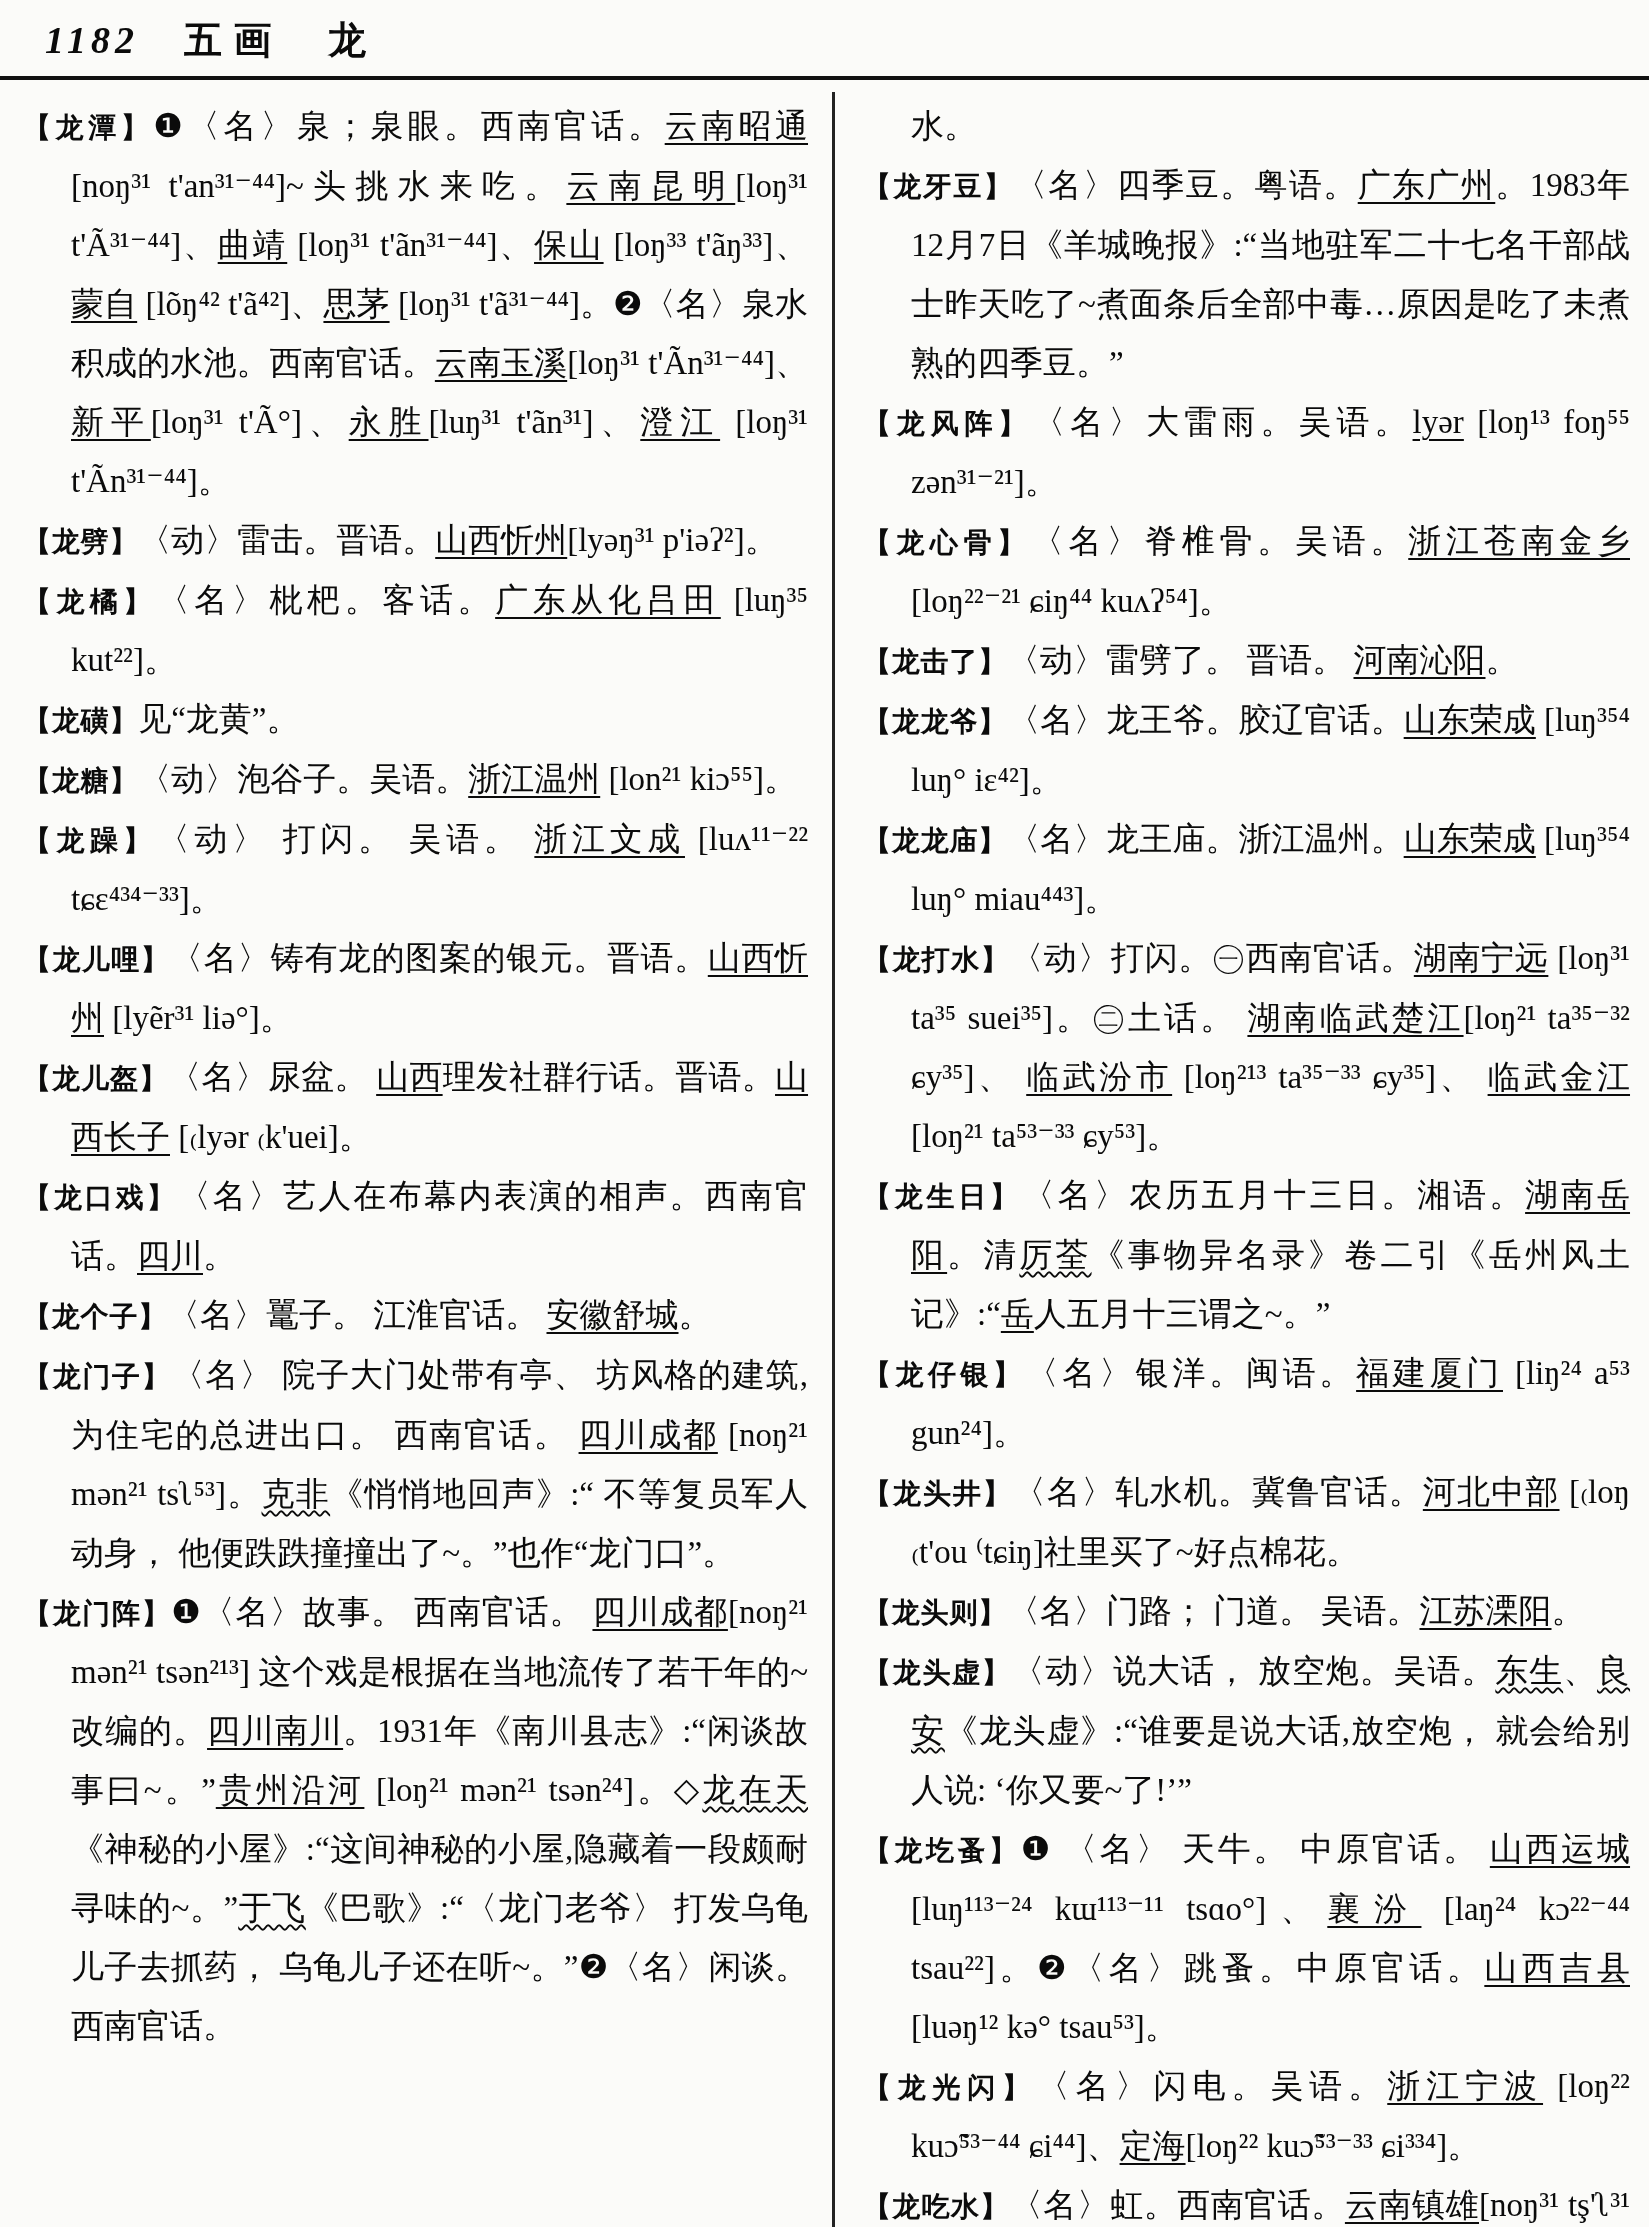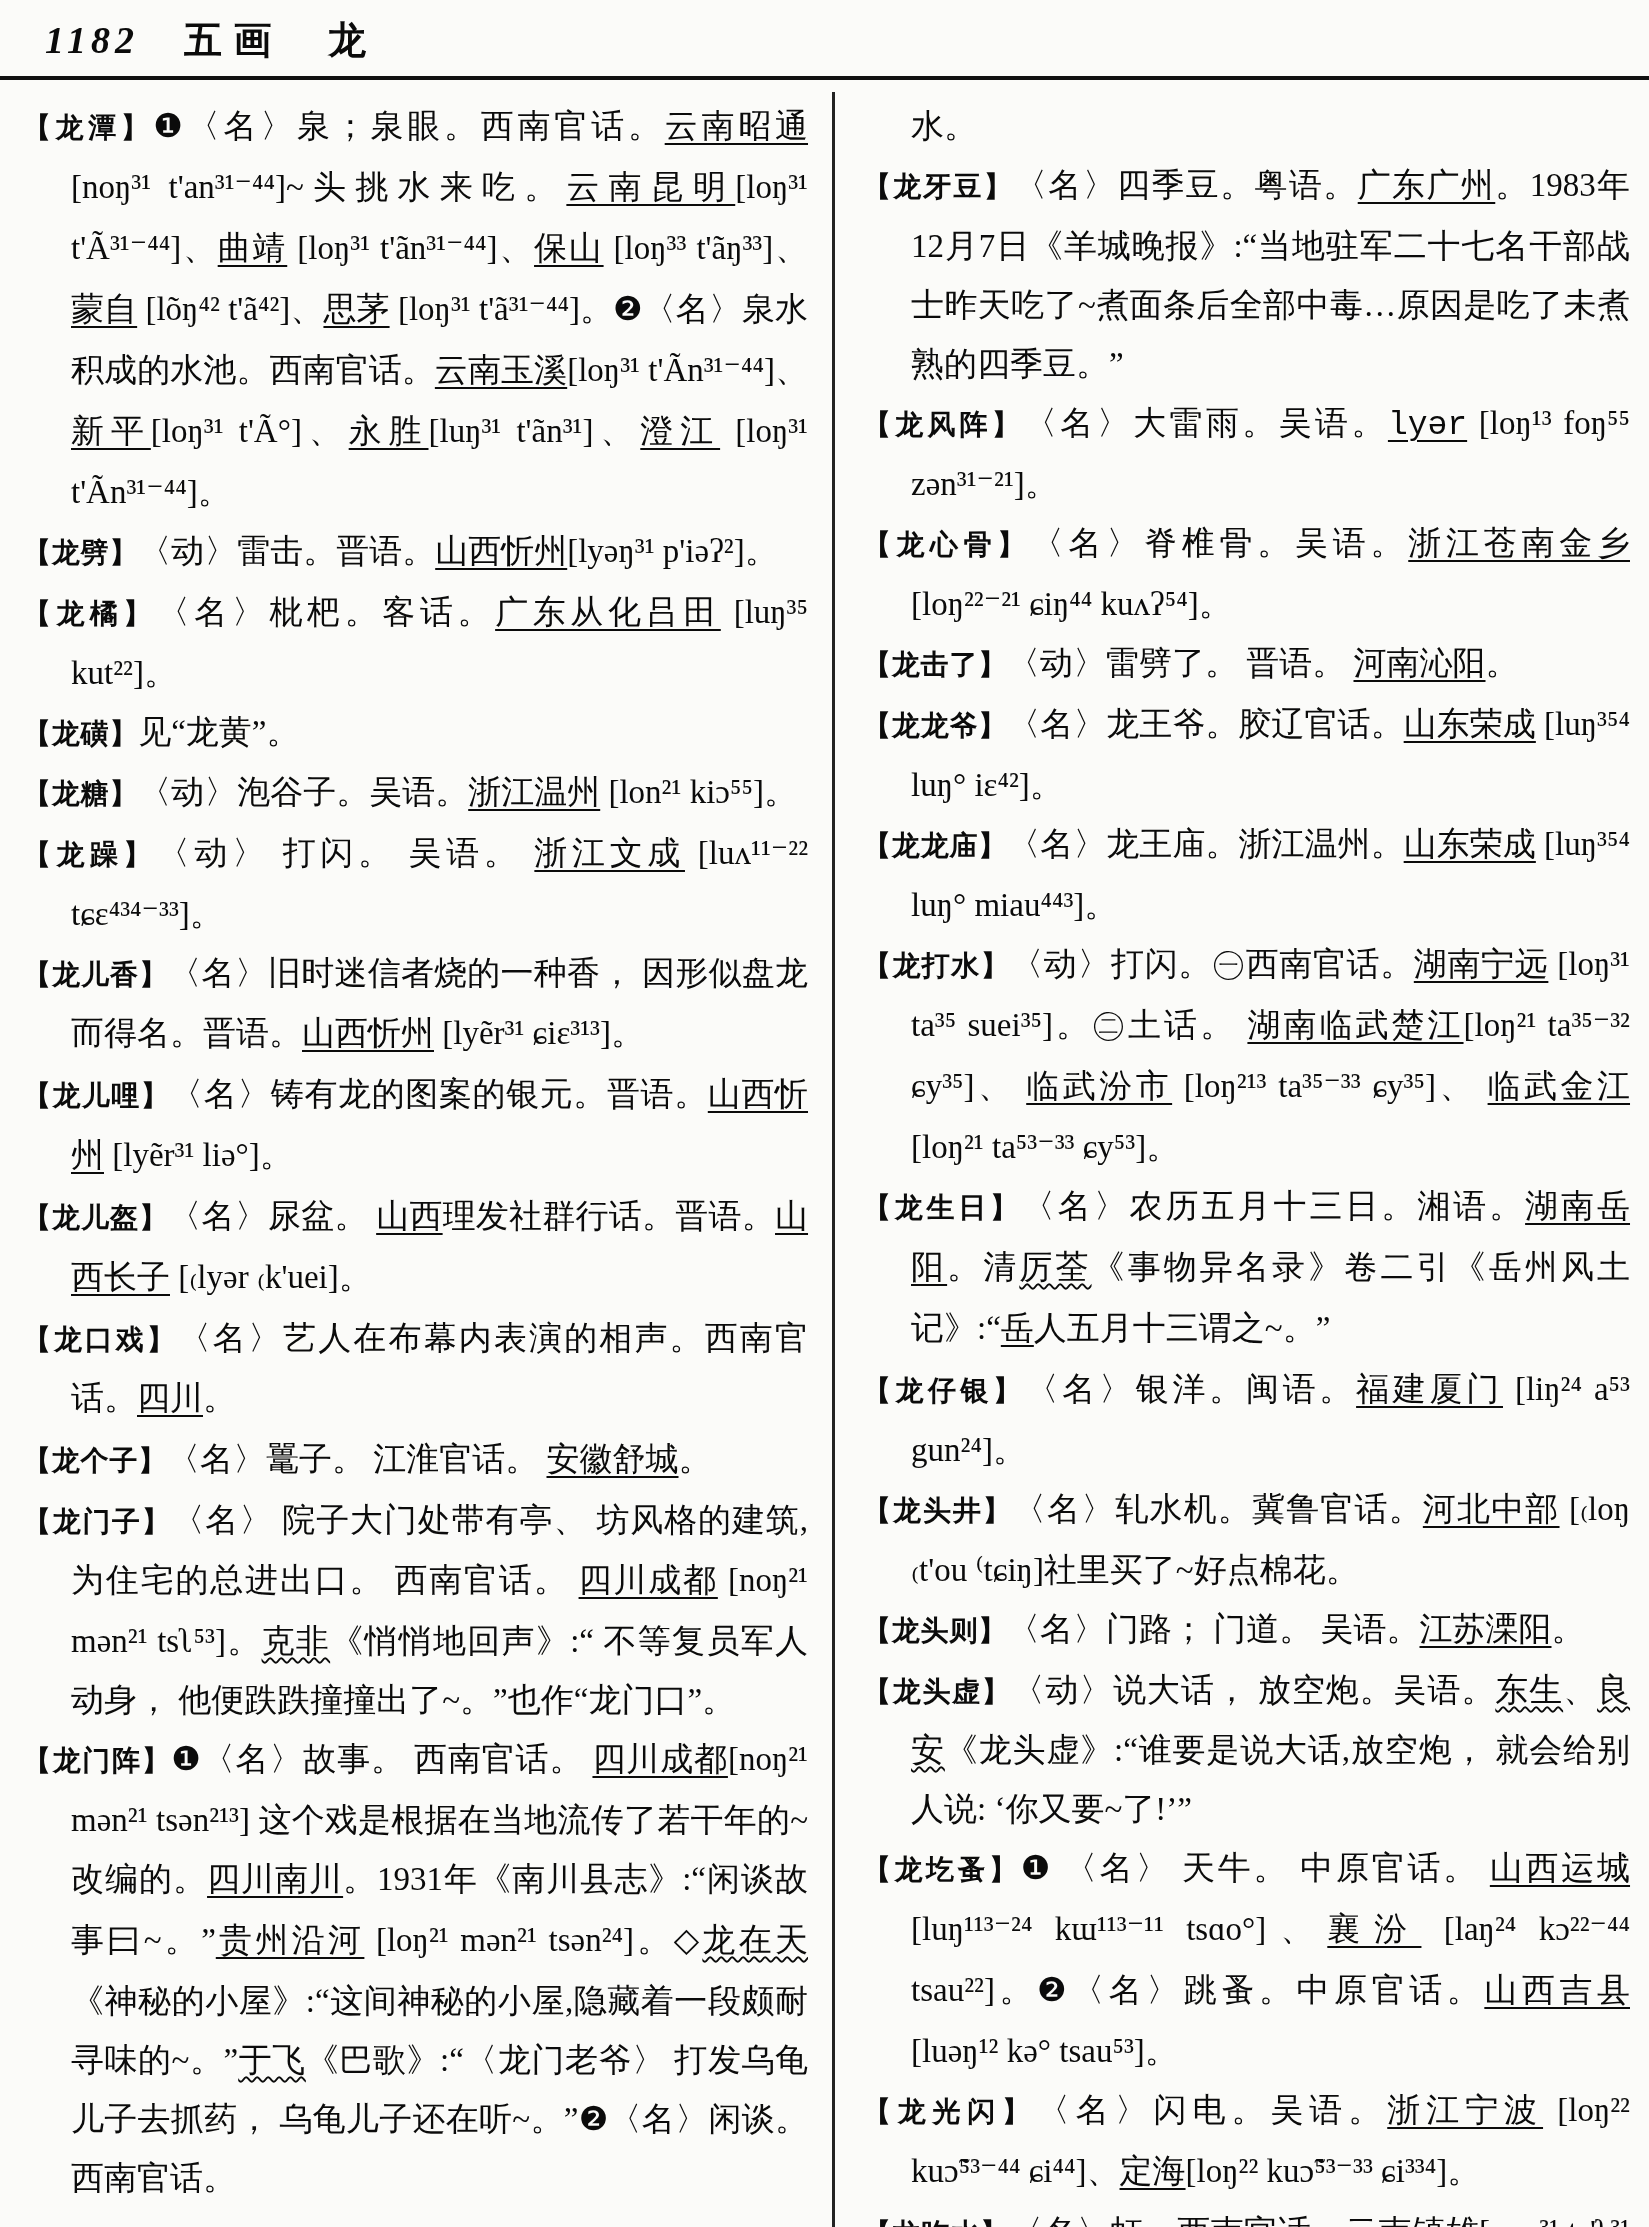--- a/index.html
+++ b/index.html
@@ -23,42 +23,41 @@
   }
   .col{
     position:absolute;top:97px;font-size:33px;line-height:59px;
     text-align:justify;
   }
   #col-left{left:23px;width:785px;}
   #col-right{left:863px;width:767px;}
   .entry{padding-left:48px;text-indent:-48px;}
   .entry.cont{text-indent:0;}
   .head{font-weight:bold;font-size:28px;letter-spacing:0.8px;}
-  .u{text-decoration:underline;text-decoration-thickness:2.1px;text-underline-offset:5.8px;font-family:Liberation Mono, monospace;}
+  .u{text-decoration:underline;text-decoration-thickness:2.1px;text-underline-offset:5.8px;}
   .w{text-decoration:underline wavy;text-decoration-thickness:1.5px;text-underline-offset:5px;}
 </style>
 </head>
 <body>
 
 <div class="pagehead">
   <span class="num">1182</span>
   <span class="sec">五画</span>
   <span class="sec">龙</span>
 </div>
 <div class="head-rule"></div>
 <div class="col-divider"></div>
 
 <div class="col" id="col-left">
     <div class="entry"><span class="head">【龙潭】</span><span>❶〈名〉泉；泉眼。西南官话。</span><span class="u">云南昭通</span><span>[noŋ³¹ t'an³¹⁻⁴⁴]~头挑水来吃。</span><span class="u">云南昆明</span><span>[loŋ³¹  t'Ã³¹⁻⁴⁴]、</span><span class="u">曲靖</span><span> [loŋ³¹ t'ãn³¹⁻⁴⁴]、</span><span class="u">保山</span><span> [loŋ³³ t'ãŋ³³]、</span><span class="u">蒙自</span><span> [lõŋ⁴² t'ã⁴²]、</span><span class="u">思茅</span><span> [loŋ³¹ t'ã³¹⁻⁴⁴]。❷〈名〉泉水积成的水池。西南官话。</span><span class="u">云南玉溪</span><span>[loŋ³¹ t'Ãn³¹⁻⁴⁴]、</span><span class="u">新平</span><span>[loŋ³¹ t'Ã°]、</span><span class="u">永胜</span><span>[luŋ³¹  t'ãn³¹]、</span><span class="u">澄江</span><span> [loŋ³¹ t'Ãn³¹⁻⁴⁴]。</span></div>
     <div class="entry"><span class="head">【龙劈】</span><span>〈动〉雷击。晋语。</span><span class="u">山西忻州</span><span>[lyəŋ³¹ p'iəʔ²]。</span></div>
     <div class="entry"><span class="head">【龙橘】</span><span>〈名〉枇杷。客话。</span><span class="u">广东从化吕田</span><span> [luŋ³⁵ kut²²]。</span></div>
     <div class="entry"><span class="head">【龙磺】</span><span>见“龙黄”。</span></div>
     <div class="entry"><span class="head">【龙糖】</span><span>〈动〉泡谷子。吴语。</span><span class="u">浙江温州</span><span> [lon²¹ kiɔ⁵⁵]。</span></div>
     <div class="entry"><span class="head">【龙躁】</span><span>〈动〉 打闪。 吴语。 </span><span class="u">浙江文成</span><span>  [luʌ¹¹⁻²² tɕɛ⁴³⁴⁻³³]。</span></div>
-    <div class="entry"><span class="head">【龙儿香】</span><span>〈名〉旧时迷信者烧的一种香， 因形似盘龙而得名。晋语。</span><span class="u">山西忻州</span><span> [lyẽr³¹ ɕiɛ³¹³]。</span></div>
     <div class="entry"><span class="head">【龙儿哩】</span><span>〈名〉铸有龙的图案的银元。晋语。</span><span class="u">山西忻州</span><span> [lyẽr³¹ liə°]。</span></div>
     <div class="entry"><span class="head">【龙儿盔】</span><span>〈名〉尿盆。 </span><span class="u">山西</span><span>理发社群行话。晋语。</span><span class="u">山西长子</span><span> [₍lyər ₍k'uei]。</span></div>
     <div class="entry"><span class="head">【龙口戏】</span><span>〈名〉艺人在布幕内表演的相声。西南官话。</span><span class="u">四川</span><span>。</span></div>
     <div class="entry"><span class="head">【龙个子】</span><span>〈名〉鼍子。 江淮官话。 </span><span class="u">安徽舒城</span><span>。</span></div>
     <div class="entry"><span class="head">【龙门子】</span><span>〈名〉 院子大门处带有亭、 坊风格的建筑, 为住宅的总进出口。 西南官话。 </span><span class="u">四川成都</span><span>  [noŋ²¹ mən²¹  tsʅ⁵³]。</span><span class="w">克非</span><span>《悄悄地回声》:“ 不等复员军人动身， 他便跌跌撞撞出了~。”也作“龙门口”。</span></div>
     <div class="entry"><span class="head">【龙门阵】</span><span>❶〈名〉故事。 西南官话。 </span><span class="u">四川成都</span><span>[noŋ²¹ mən²¹ tsən²¹³]  这个戏是根据在当地流传了若干年的~改编的。</span><span class="u">四川南川</span><span>。1931年《南川县志》:“闲谈故事曰~。”</span><span class="u">贵州沿河</span><span> [loŋ²¹ mən²¹  tsən²⁴]。◇</span><span class="w">龙在天</span><span>《神秘的小屋》:“这间神秘的小屋,隐藏着一段颇耐寻味的~。”</span><span class="w">于飞</span><span>《巴歌》:“〈龙门老爷〉 打发乌龟儿子去抓药， 乌龟儿子还在听~。”❷〈名〉闲谈。 西南官话。</span></div>
   </div>
 <div class="col" id="col-right">
     <div class="entry cont"><span>水。</span></div>
     <div class="entry"><span class="head">【龙牙豆】</span><span>〈名〉四季豆。粤语。</span><span class="u">广东广州</span><span>。1983年12月7日《羊城晚报》:“当地驻军二十七名干部战士昨天吃了~煮面条后全部中毒…原因是吃了未煮熟的四季豆。”</span></div>

